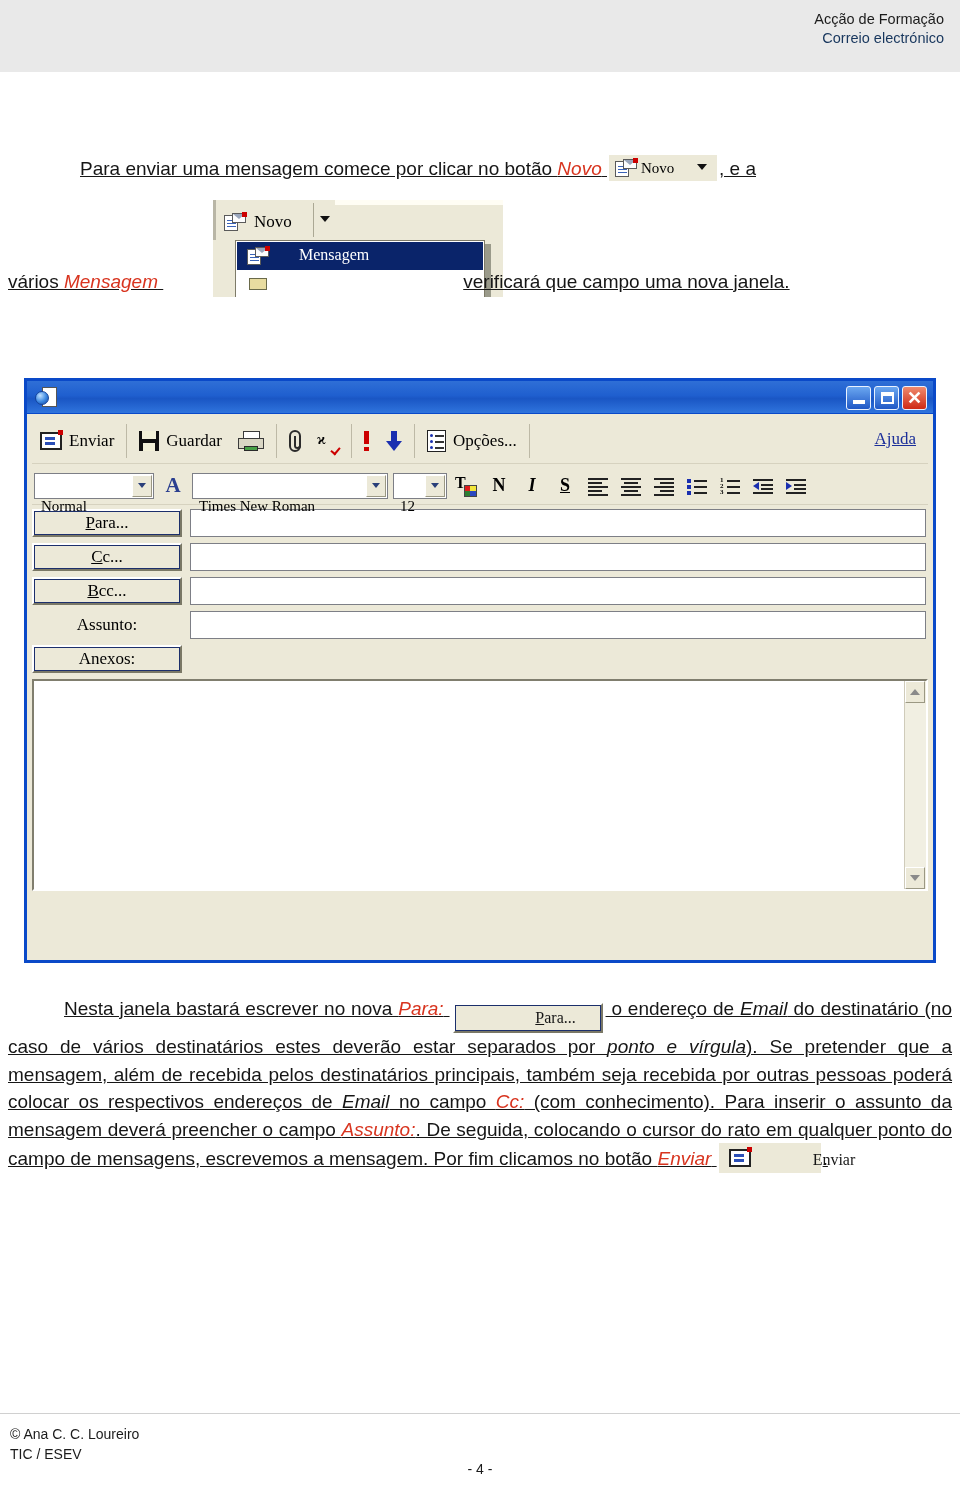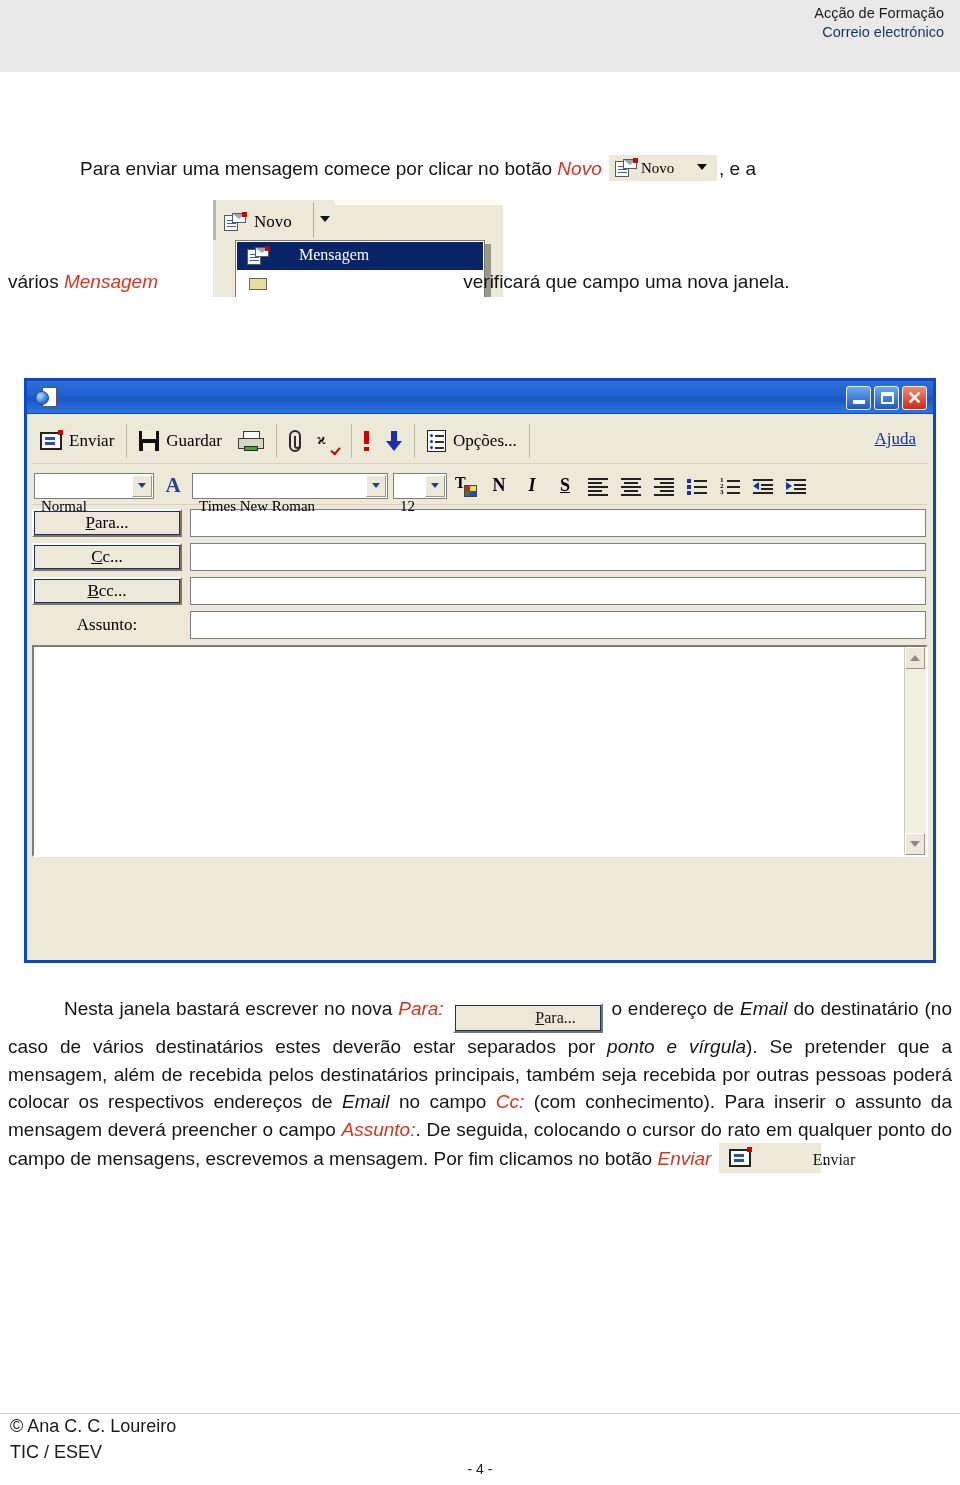--- a/index.html
+++ b/index.html
@@ -12,32 +12,33 @@
     position:relative;
     overflow:hidden;
   }
 
   
   .doc-header{
     position:absolute; left:0; top:0; width:960px; height:72px;
     background:#e9e9e9;
   }
   .doc-header .hdr-lines{
-    position:absolute; right:16px; top:4px;
+    position:absolute; right:16px; top:10px;
     text-align:right; line-height:1.32;
   }
   .hdr-line1{ font-size:14.5px; color:#1b1b1b; }
   .hdr-line2{ font-size:14.5px; color:#17365d; }
 
   
   .para{
     font-size:19px;
     line-height:1.45;
     color:#161616;
     text-align:justify;
+    text-decoration:underline;
   }
   .para .red-it{ color:#d8341f; font-style:italic; }
   .para .it{ font-style:italic; }
 
   .p1{ position:absolute; left:80px; top:155px; width:880px; }
   .p2{ position:absolute; left:8px; top:268px; width:950px; }
 
   
   .novo-inline{
     display:inline-block; vertical-align:-6px;
@@ -363,21 +364,21 @@
   .enviar-inline .ic:after{ content:""; position:absolute; left:3px; top:3px; width:10px; height:3px; background:#2b4fb8; box-shadow:0 5px 0 #2b4fb8; }
   .enviar-inline .ic .dotr{ position:absolute; right:-3px; top:-4px; width:5px;height:5px;background:#cc0000; }
 
   
   .doc-footer{
     position:absolute; left:0; bottom:0; width:960px; height:72px;
   }
   .doc-footer .rule{
     position:absolute; left:0; top:0; width:960px; height:1px; background:#d0d0d0;
   }
-  .foot-left{ position:absolute; left:10px; top:0; font-size:18px; line-height:1.45; color:#1b1b1b; }
+  .foot-left{ position:absolute; left:10px; top:11px; font-size:14px; line-height:1.45; color:#1b1b1b; }
   .page-num{ position:absolute; left:0; right:0; top:48px; text-align:center; font-size:14px; color:#1b1b1b; }
 </style>
 </head>
 <body>
 
 <div class="doc-header">
   <div class="hdr-lines">
     <div class="hdr-line1">Acção de Formação</div>
     <div class="hdr-line2">Correio electrónico</div>
   </div>
@@ -645,20 +646,26 @@
             <span>cc...</span>
         </div>
         <div class="finput"></div>
       </div>
 
       <div class="frow">
         <div class="flabel">Assunto:</div>
         <div class="finput"></div>
       </div>
 
+      <div class="frow">
+        <div class="fbtn3d">
+          <span>Anexos:</span>
+        </div>
+        <div style="flex:1"></div>
+      </div>
 
     </div>
 
     <div class="editor">
       <div class="vscroll">
         <div class="arrow up">
             <i></i>
           </div>
         <div class="arrow dn">
             <i></i>

